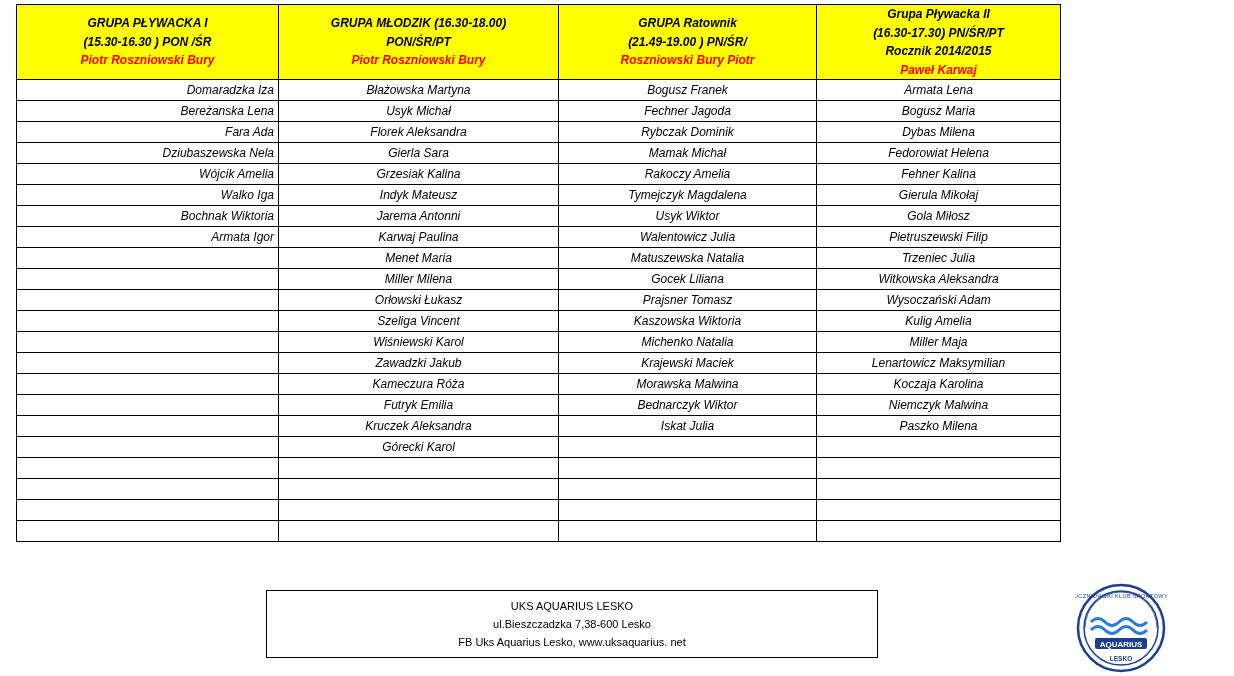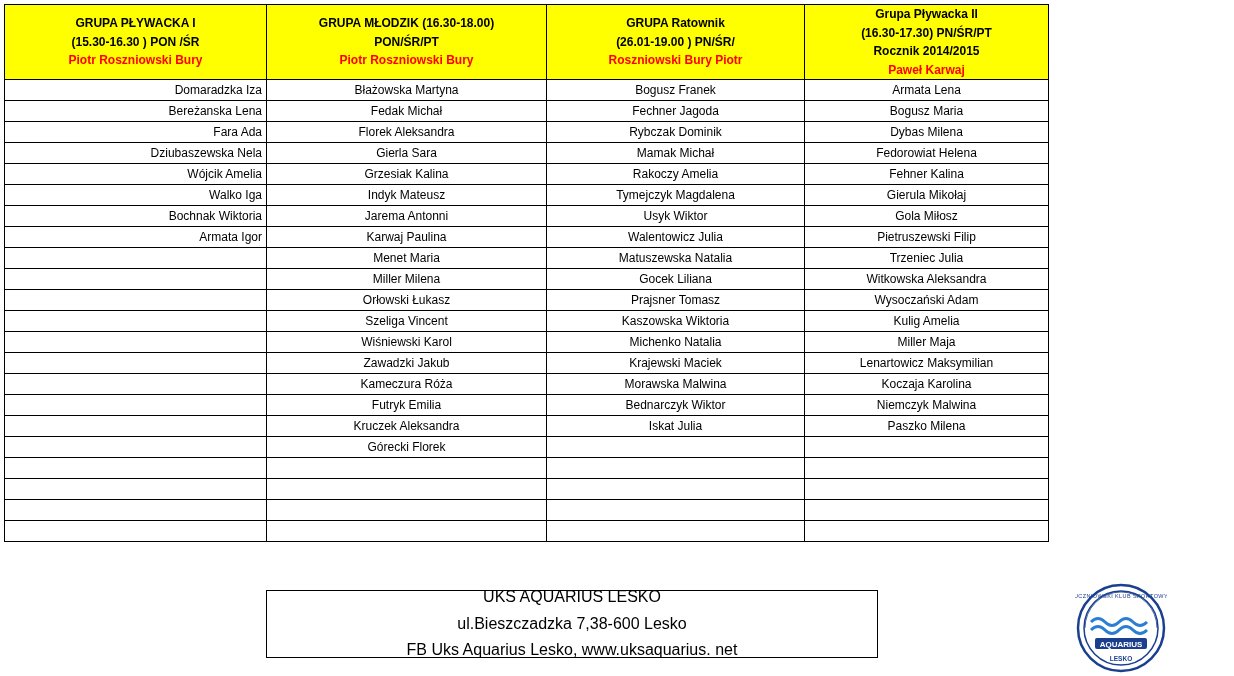--- a/index.html
+++ b/index.html
@@ -17,21 +17,22 @@
   }
   .sheet {
     position: relative;
     width: 1234px;
     height: 676px;
   }
   table.roster {
     border-collapse: collapse;
     table-layout: fixed;
     width: 1044px;
-    margin: 4px 0 0 4px;
+    margin: 4px 0 0 16px;
+    font-style: italic;
   }
   table.roster td {
     border: 1px solid #000000;
     height: 20px;
     padding: 0 4px;
     vertical-align: middle;
     font-size: 12px;
   }
   col.c1 { width: 262px; }
   col.c2 { width: 280px; }
@@ -62,21 +63,21 @@
     height: 68px;
     border: 1px solid #000000;
     box-sizing: border-box;
     display: flex;
     flex-direction: column;
     align-items: center;
     justify-content: center;
     background: #ffffff;
   }
   .footer-wrap div {
-    font-size: 16px;
+    font-size: 11px;
     line-height: 1.65;
     text-align: center;
   }
 
   
   .logo {
     position: absolute;
     left: 1075px;
     top: 578px;
     width: 92px;
@@ -103,40 +104,40 @@
           <span class="hdr-line">(15.30-16.30 ) PON /ŚR</span>
           <span class="hdr-coach">Piotr Roszniowski Bury</span>
         </td>
         <td class="header-cell">
           <span class="hdr-line">GRUPA MŁODZIK (16.30-18.00)</span>
           <span class="hdr-line">PON/ŚR/PT</span>
           <span class="hdr-coach">Piotr Roszniowski Bury</span>
         </td>
         <td class="header-cell">
           <span class="hdr-line">GRUPA Ratownik</span>
-          <span class="hdr-line">(26.01-19.00 )  PN/ŚR/</span>
+          <span class="hdr-line">(21.49-19.00 )  PN/ŚR/</span>
           <span class="hdr-coach">Roszniowski Bury Piotr</span>
         </td>
         <td class="header-cell">
           <span class="hdr-line">Grupa Pływacka II</span>
           <span class="hdr-line">(16.30-17.30)  PN/ŚR/PT</span>
           <span class="hdr-line">Rocznik 2014/2015</span>
           <span class="hdr-coach">Paweł Karwaj</span>
         </td>
       </tr>
 
     <tr>
           <td class="name-left">Domaradzka Iza</td>
           <td class="name-center">Błażowska Martyna</td>
           <td class="name-center">Bogusz Franek</td>
           <td class="name-center">Armata Lena</td>
         </tr>
         <tr>
           <td class="name-left">Bereżanska Lena</td>
-          <td class="name-center">Fedak Michał</td>
+          <td class="name-center">Usyk Michał</td>
           <td class="name-center">Fechner Jagoda</td>
           <td class="name-center">Bogusz Maria</td>
         </tr>
         <tr>
           <td class="name-left">Fara Ada</td>
           <td class="name-center">Florek Aleksandra</td>
           <td class="name-center">Rybczak Dominik</td>
           <td class="name-center">Dybas Milena</td>
         </tr>
         <tr>
@@ -218,21 +219,21 @@
           <td class="name-center">Niemczyk Malwina</td>
         </tr>
         <tr>
           <td class="empty name-left"></td>
           <td class="name-center">Kruczek Aleksandra</td>
           <td class="name-center">Iskat Julia</td>
           <td class="name-center">Paszko Milena</td>
         </tr>
         <tr>
           <td class="empty name-left"></td>
-          <td class="name-center">Górecki Florek</td>
+          <td class="name-center">Górecki Karol</td>
           <td class="empty name-center"></td>
           <td class="empty name-center"></td>
         </tr>
         <tr>
           <td class="empty name-left"></td>
           <td class="empty name-center"></td>
           <td class="empty name-center"></td>
           <td class="empty name-center"></td>
         </tr>
         <tr>

